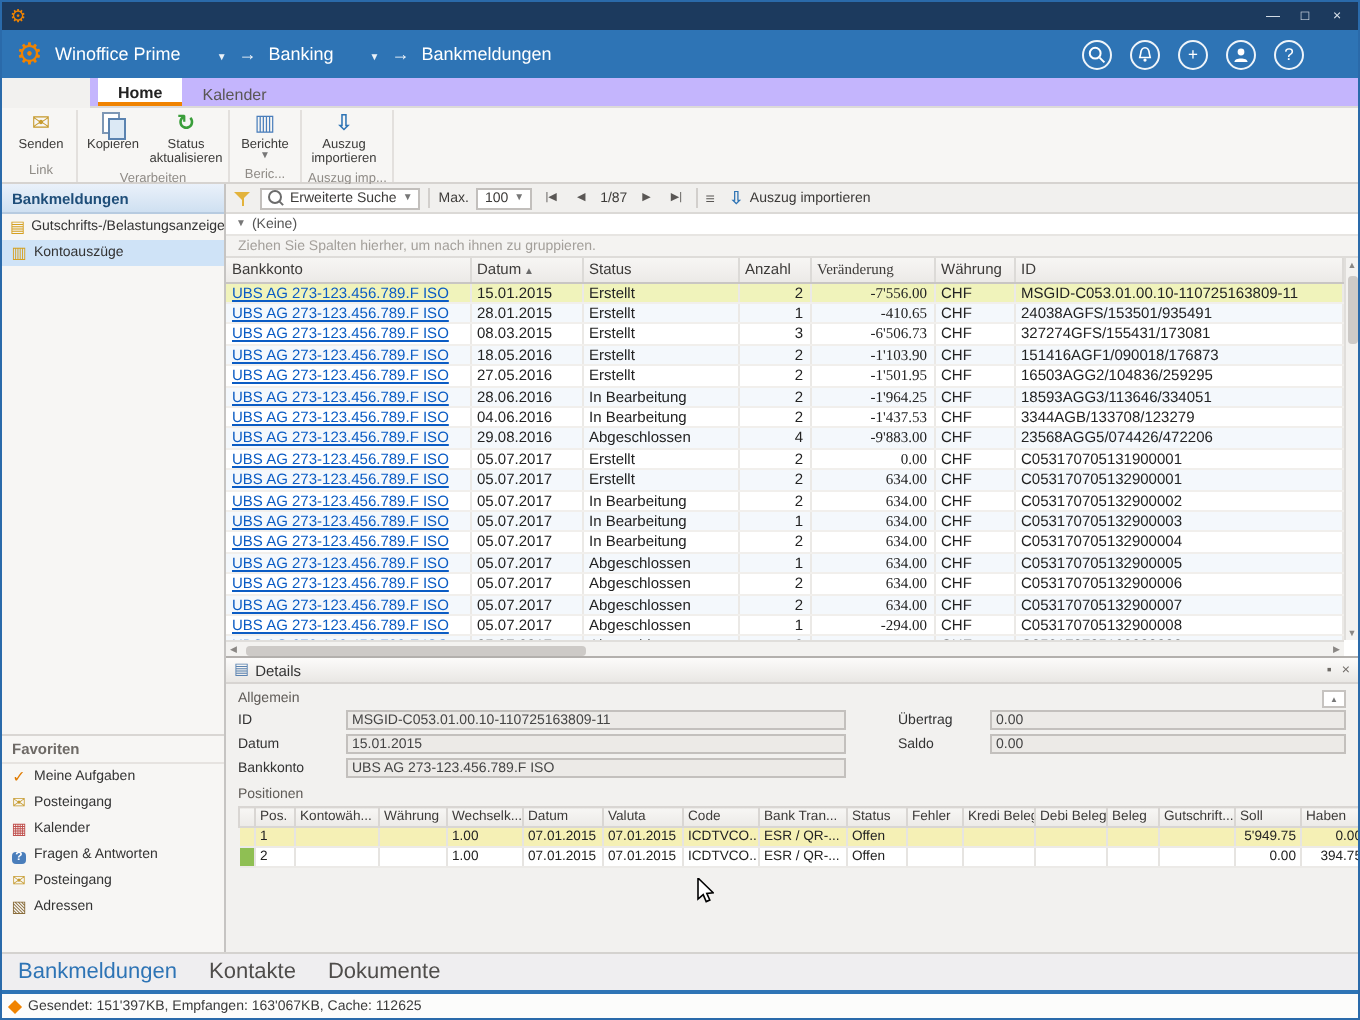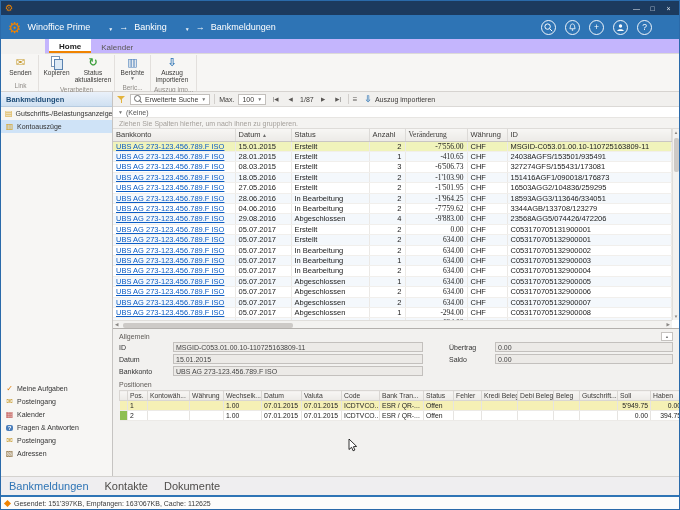--- a/index.html
+++ b/index.html
@@ -252,20 +252,21 @@
           <div class="side-item">
             <span class="icon icon-credit-advice-icon"></span>
             <span>Gutschrifts-/Belastungsanzeigen</span>
           </div>
           <div class="side-item selected">
             <span class="icon icon-statement-icon"></span>
             <span>Kontoauszüge</span>
           </div>
         </div>
       <div class="sidebar-spacer"></div>
+      <div class="fav-header">Favoriten</div>
       <div id="fav-items">
           <div class="side-item">
             <span class="icon icon-tasks-icon"></span>
             <span>Meine Aufgaben</span>
           </div>
           <div class="side-item">
             <span class="icon icon-inbox-icon"></span>
             <span>Posteingang</span>
           </div>
           <div class="side-item">
@@ -392,21 +393,21 @@
                   <td class="num">2</td>
                   <td class="num">-1'964.25</td>
                   <td>CHF</td>
                   <td>18593AGG3/113646/334051</td>
                 </tr>
                 <tr>
                   <td><a class="konto">UBS AG 273-123.456.789.F ISO</a></td>
                   <td>04.06.2016</td>
                   <td>In Bearbeitung</td>
                   <td class="num">2</td>
-                  <td class="num">-7'759.62</td>
+                  <td class="num">-1'437.53</td>
                   <td>CHF</td>
                   <td>3344AGB/133708/123279</td>
                 </tr>
                 <tr>
                   <td><a class="konto">UBS AG 273-123.456.789.F ISO</a></td>
                   <td>29.08.2016</td>
                   <td>Abgeschlossen</td>
                   <td class="num">4</td>
                   <td class="num">-9'883.00</td>
                   <td>CHF</td>
@@ -511,20 +512,28 @@
           <span class="arr" style="margin-top:auto;">▼</span>
         </div>
         <div class="hscroll">
           <span class="arr l">◀</span>
           <span class="thumb"></span>
           <span class="arr r">▶</span>
         </div>
       </div>
 
       <div class="details">
+        <div class="details-header">
+          <span class="icon icon-details-icon"></span>
+          <span>Details</span>
+          <span class="dh-icons">
+            <span>▪</span>
+            <span>×</span>
+          </span>
+        </div>
         <div class="details-body">
           <div class="sec-row">
             <span>Allgemein</span>
             <span class="collapse-btn">▲</span>
           </div>
           <div class="form">
             <span>ID</span>
             <span class="field">MSGID-C053.01.00.10-110725163809-11</span>
             <span></span>
             <span>Übertrag</span>

